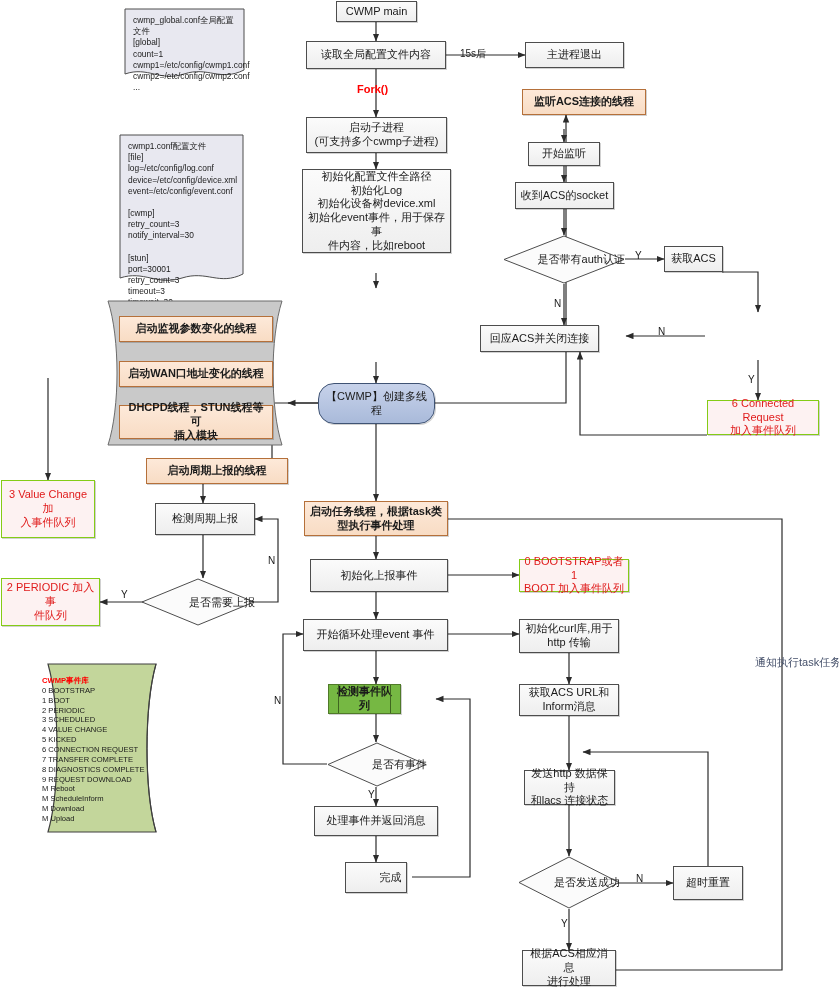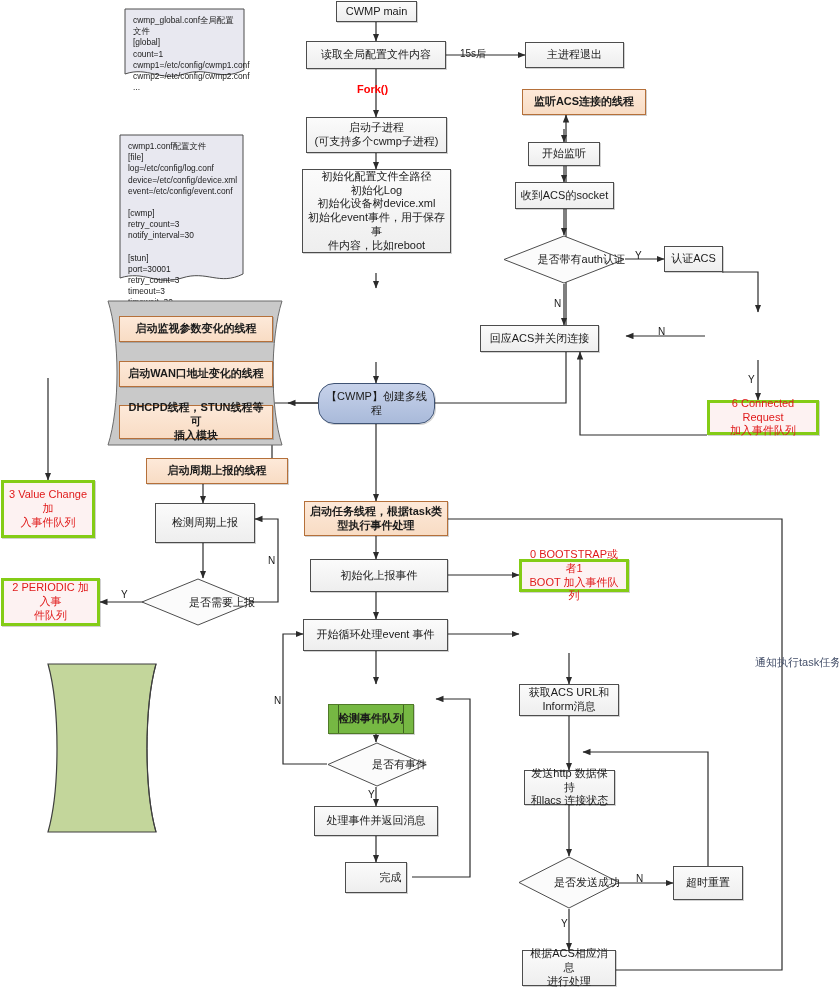--- a/index.html
+++ b/index.html
@@ -4,21 +4,21 @@
 <style>
   html,body{margin:0;padding:0;background:#ffffff;}
   body{font-family:"Liberation Sans","DejaVu Sans",sans-serif;}
   #canvas{position:relative;width:839px;height:990px;background:#fff;overflow:hidden;}
   .node{position:absolute;box-sizing:border-box;display:flex;align-items:center;justify-content:center;
         text-align:center;font-size:11px;line-height:1.25;color:#1a1a1a;padding:2px 3px;}
   .box{border:1px solid #4d4d4d;background:linear-gradient(180deg,#fbfbfb 0%,#eeeeee 100%);
        box-shadow:1px 1px 0 rgba(0,0,0,0.18);}
   .box-orange{border:1px solid #b5703a;background:linear-gradient(180deg,#fde9d9 0%,#f8dcc4 100%);
        box-shadow:1px 1px 0 rgba(0,0,0,0.18);font-weight:bold;}
-  .box-red{border:3px solid #84cc16;background:#fdf2f2;color:#e01b1b;
+  .box-red{border:1px solid #84cc16;background:#fdf2f2;color:#e01b1b;
        box-shadow:1px 1px 0 rgba(0,0,0,0.18);}
   .box-green{border:1px solid #4f7a28;background:#76b843;color:#1a1a1a;font-weight:bold;
        box-shadow:1px 1px 0 rgba(0,0,0,0.18);}
   .box-green .inner-l,.box-green .inner-r{position:absolute;top:0;bottom:0;width:1px;background:#3f6520;}
   .rounded{border:1px solid #3f5374;background:linear-gradient(180deg,#c7d2ea 0%,#a9bada 100%);
        border-radius:16px;box-shadow:1px 1px 0 rgba(0,0,0,0.18);}
   .diamond{position:absolute;display:flex;align-items:center;justify-content:flex-end;}
   .diamond svg{position:absolute;left:0;top:0;}
   .diamond span{position:relative;font-size:11px;color:#1a1a1a;z-index:2;text-align:center;line-height:1.15;}
   .lbl{position:absolute;font-size:10px;color:#1a1a1a;white-space:nowrap;}
@@ -172,20 +172,35 @@
   <div class="node box-orange" style="left:119px;top:405px;width:154px;height:34px;white-space:pre-line;">
     <span style="white-space:pre-line;">DHCPD线程，STUN线程等可
 插入模块</span>
   </div>
 
   <div class="cyl" style="left:22px;top:662px;width:160px;height:172px;">
     <svg width="160" height="172" viewBox="0 0 160 172">
       <path d="M26,2 H134 C122,45 122,128 134,170 H26 C38,128 38,45 26,2 Z" fill="#c3d69b" stroke="#3f3f3f" stroke-width="1.2"></path>
       <path d="M134,2 C122,45 122,128 134,170" fill="none" stroke="#3f3f3f" stroke-width="1"></path>
     </svg>
+    <div class="txt"><span class="hdr">CWMP事件库</span><span id="evt-list">
+0 BOOTSTRAP
+1 BOOT
+2 PERIODIC
+3 SCHEDULED
+4 VALUE CHANGE
+5 KICKED
+6 CONNECTION REQUEST
+7 TRANSFER COMPLETE
+8 DIAGNOSTICS COMPLETE
+9 REQUEST DOWNLOAD
+M Reboot
+M ScheduleInform
+M Download
+M Upload</span></div>
   </div>
 
   <div class="node box" style="left:336px;top:1px;width:81px;height:21px;">
     <span>CWMP main</span>
   </div>
 
   <div class="node box" style="left:306px;top:41px;width:140px;height:28px;">
     <span>读取全局配置文件内容</span>
   </div>
 
@@ -210,21 +225,21 @@
 
 
   <div class="node rounded" style="left:318px;top:383px;width:117px;height:41px;">
     <span>【CWMP】创建多线程</span>
   </div>
 
   <div class="node box-orange" style="left:146px;top:458px;width:142px;height:26px;">
     <span>启动周期上报的线程</span>
   </div>
 
-  <div class="node box" style="left:155px;top:503px;width:100px;height:40px;">
+  <div class="node box" style="left:155px;top:503px;width:100px;height:32px;">
     <span>检测周期上报</span>
   </div>
 
   <div class="diamond" style="left:141px;top:578px;width:114px;height:48px;">
     <svg width="114" height="48" viewBox="0 0 114 48">
       <path d="M57,1 L113,24 L57,47 L1,24 Z" fill="#fbfbfb" stroke="#4d4d4d" stroke-width="1"></path>
     </svg>
     <span>是否需要上报</span>
   </div>
   <div class="lbl" style="left:121px;top:589px;">Y</div>
@@ -255,21 +270,21 @@
   <div class="diamond" style="left:503px;top:235px;width:122px;height:49px;">
     <svg width="122" height="49" viewBox="0 0 122 49">
       <path d="M61,1 L121,24.5 L61,48 L1,24.5 Z" fill="#fbfbfb" stroke="#4d4d4d" stroke-width="1"></path>
     </svg>
     <span>是否带有auth认证</span>
   </div>
   <div class="lbl" style="left:635px;top:250px;">Y</div>
   <div class="lbl" style="left:554px;top:298px;">N</div>
 
   <div class="node box" style="left:664px;top:246px;width:59px;height:26px;">
-    <span>认证ACS</span>
+    <span>获取ACS</span>
   </div>
 
   <div class="lbl" style="left:658px;top:326px;">N</div>
   <div class="lbl" style="left:748px;top:374px;">Y</div>
 
   <div class="node box" style="left:480px;top:325px;width:119px;height:27px;">
     <span>回应ACS并关闭连接</span>
   </div>
 
   <div class="node box-red" style="left:707px;top:400px;width:112px;height:35px;">
@@ -288,22 +303,26 @@
 
   <div class="node box-red" style="left:519px;top:559px;width:110px;height:33px;">
     <span style="white-space:pre-line;">0 BOOTSTRAP或者1
 BOOT 加入事件队列</span>
   </div>
 
   <div class="node box" style="left:303px;top:619px;width:145px;height:32px;">
     <span>开始循环处理event 事件</span>
   </div>
 
-
-  <div class="node box-green" style="left:328px;top:684px;width:86px;height:30px;position:absolute;margin-top:20px;">
+  <div class="node box" style="left:519px;top:619px;width:100px;height:34px;">
+    <span style="white-space:pre-line;">初始化curl库,用于
+http 传输</span>
+  </div>
+
+  <div class="node box-green" style="left:328px;top:684px;width:73px;height:30px;position:absolute;">
     <span class="inner-l" style="left:9px;"></span>
     <span class="inner-r" style="right:9px;"></span>
     <span>检测事件队列</span>
   </div>
 
   <div class="node box" style="left:519px;top:684px;width:100px;height:32px;">
     <span style="white-space:pre-line;">获取ACS URL和
 Inform消息</span>
   </div>
 

